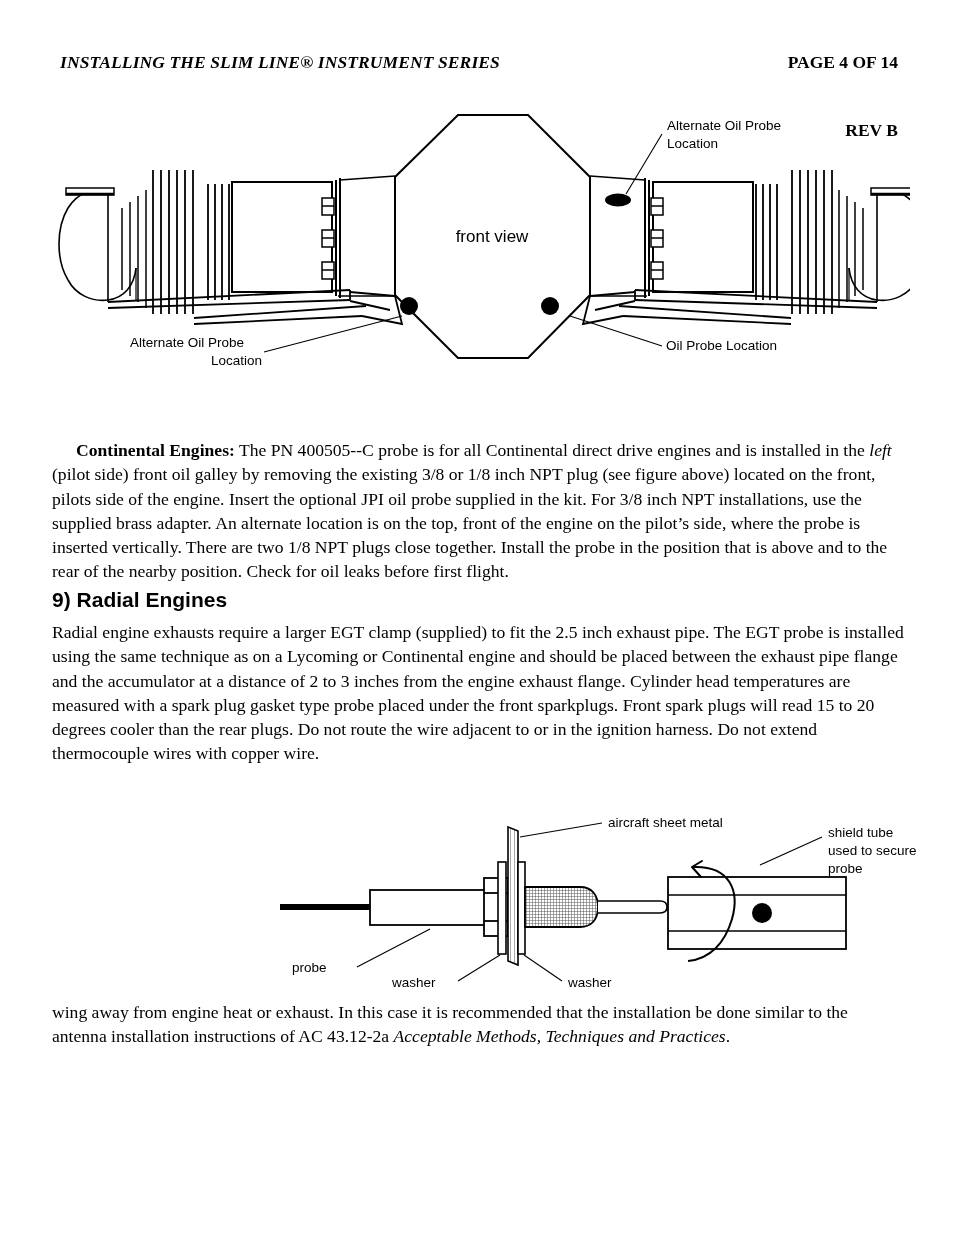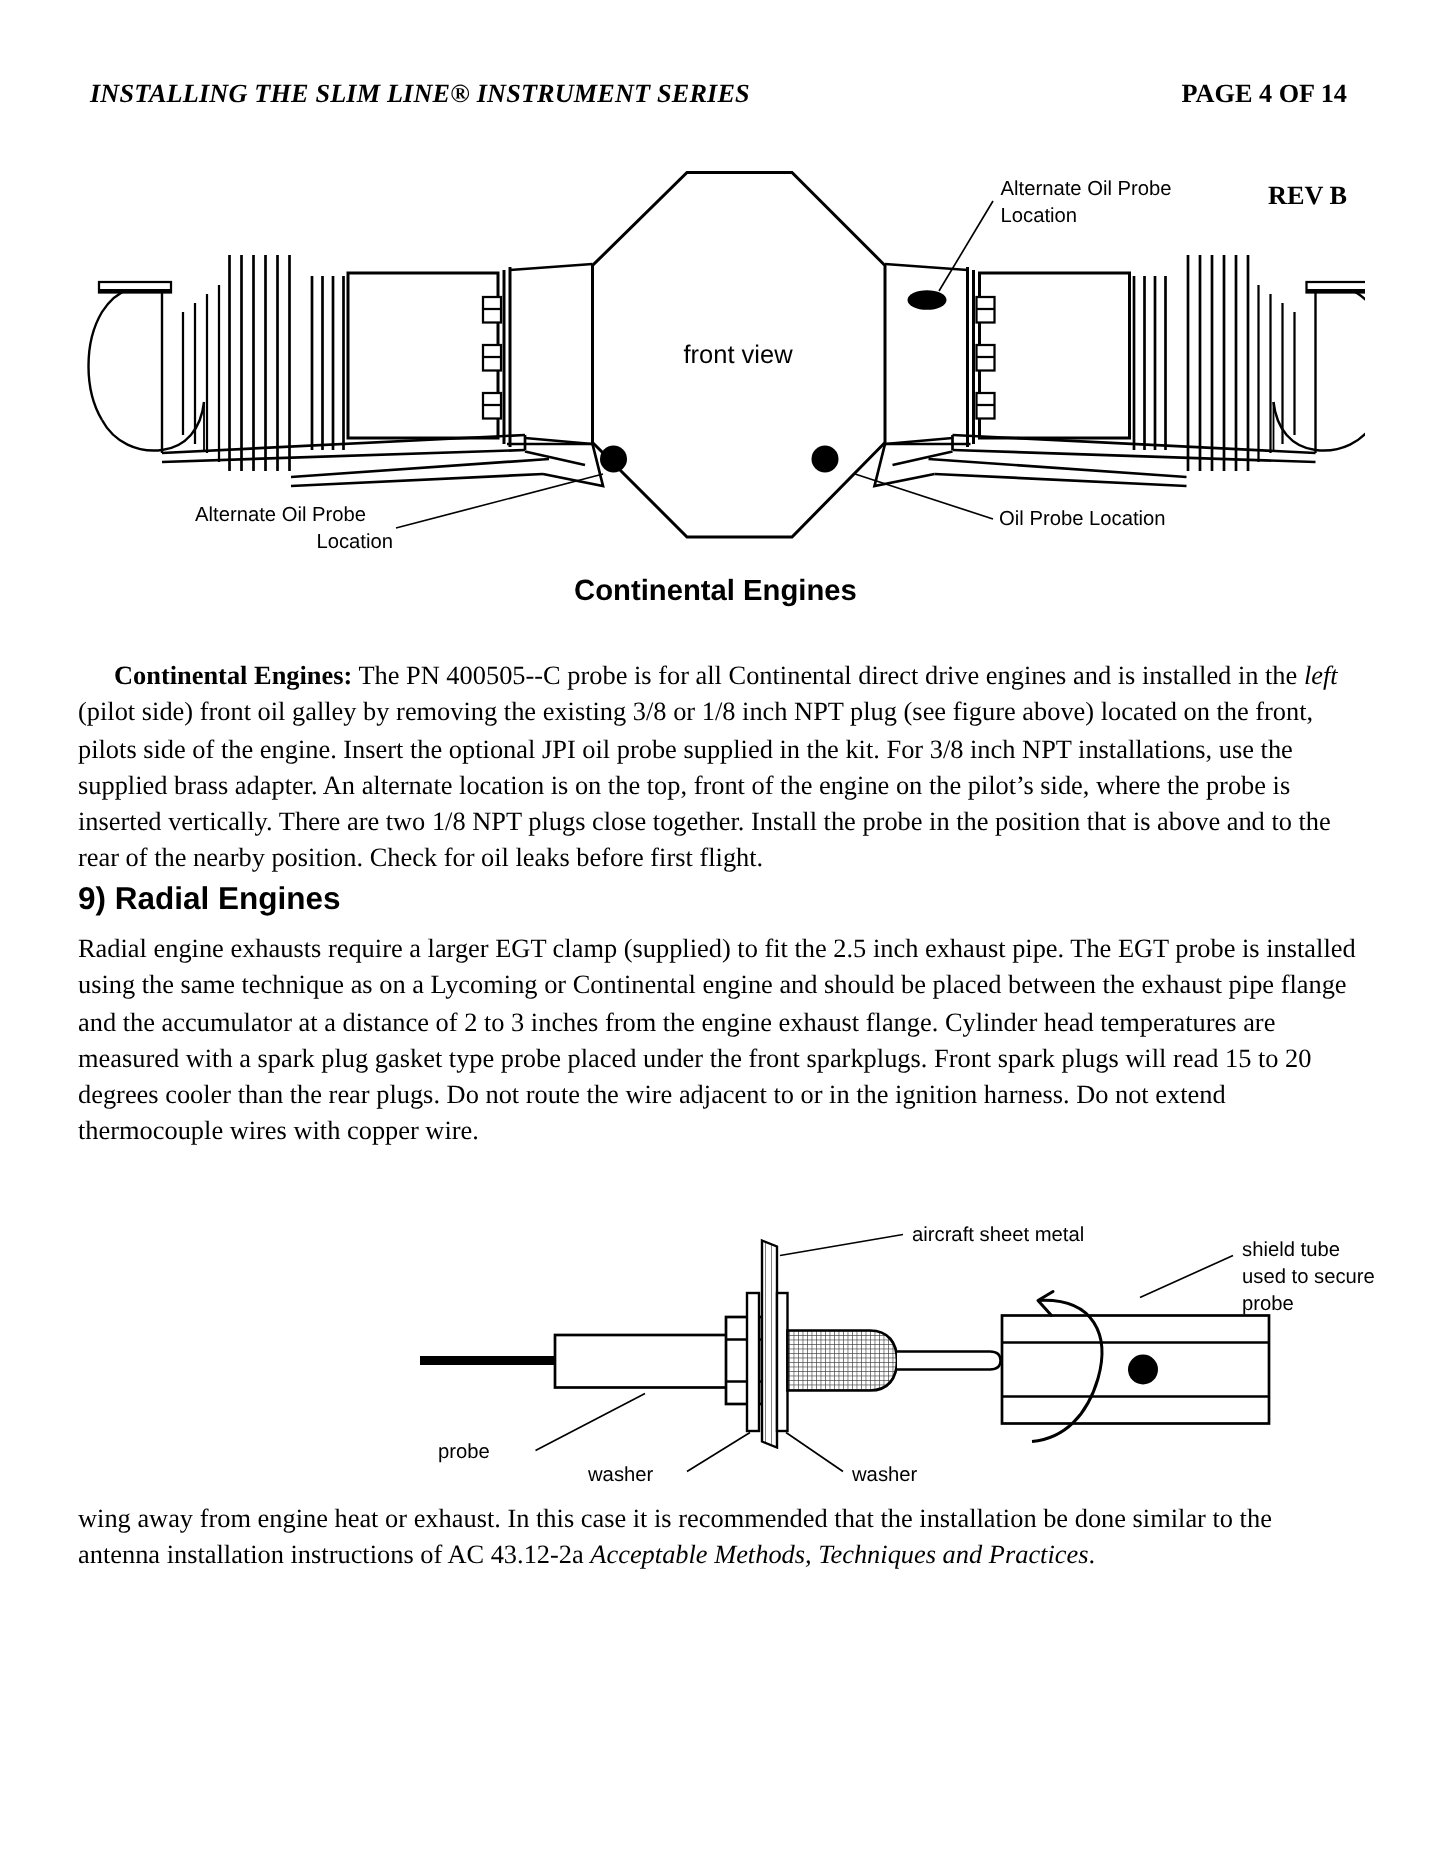--- a/index.html
+++ b/index.html
@@ -293,21 +293,20 @@
 
       <text class="dlabel-big" x="442" y="132" text-anchor="middle">front view</text>
       <text class="dlabel" x="617" y="20">Alternate Oil Probe</text>
       <text class="dlabel" x="617" y="38">Location</text>
       <text class="dlabel" x="80" y="237">Alternate Oil Probe</text>
       <text class="dlabel" x="212" y="255" text-anchor="end">Location</text>
       <text class="dlabel" x="616" y="240">Oil Probe Location</text>
     </svg>
   </div>
 
-  <div class="caption-center">Continental Engines</div>
 
   <div class="para p-continental"><b>Continental Engines:</b><span> The PN 400505--C probe is for all Continental direct drive engines and is installed in the </span><i>left</i><span> (pilot side) front oil galley by removing the existing 3/8 or 1/8 inch NPT plug (see figure above) located on the front, pilots side of the engine. Insert the optional JPI oil probe supplied in the kit. For 3/8 inch NPT installations, use the supplied brass adapter. An alternate location is on the top, front of the engine on the pilot’s side, where the probe is inserted vertically. There are two 1/8 NPT plugs close together. Install the probe in the position that is above and to the rear of the nearby position. Check for oil leaks before first flight.</span></div>
 
   <div class="h-num h-radial"><span>9)</span>&nbsp;<span>Radial Engines</span></div>
   <div class="para p-radial">Radial engine exhausts require a larger EGT clamp (supplied) to fit the 2.5 inch exhaust pipe. The EGT probe is installed using the same technique as on a Lycoming or Continental engine and should be placed between the exhaust pipe flange and the accumulator at a distance of 2 to 3 inches from the engine exhaust flange. Cylinder head temperatures are measured with a spark plug gasket type probe placed under the front sparkplugs. Front spark plugs will read 15 to 20 degrees cooler than the rear plugs. Do not route the wire adjacent to or in the ignition harness. Do not extend thermocouple wires with copper wire.</div>
 
 
 
   <div class="fig-oat">
     <svg width="692" height="180" viewBox="0 0 692 180" xmlns="http://www.w3.org/2000/svg">

